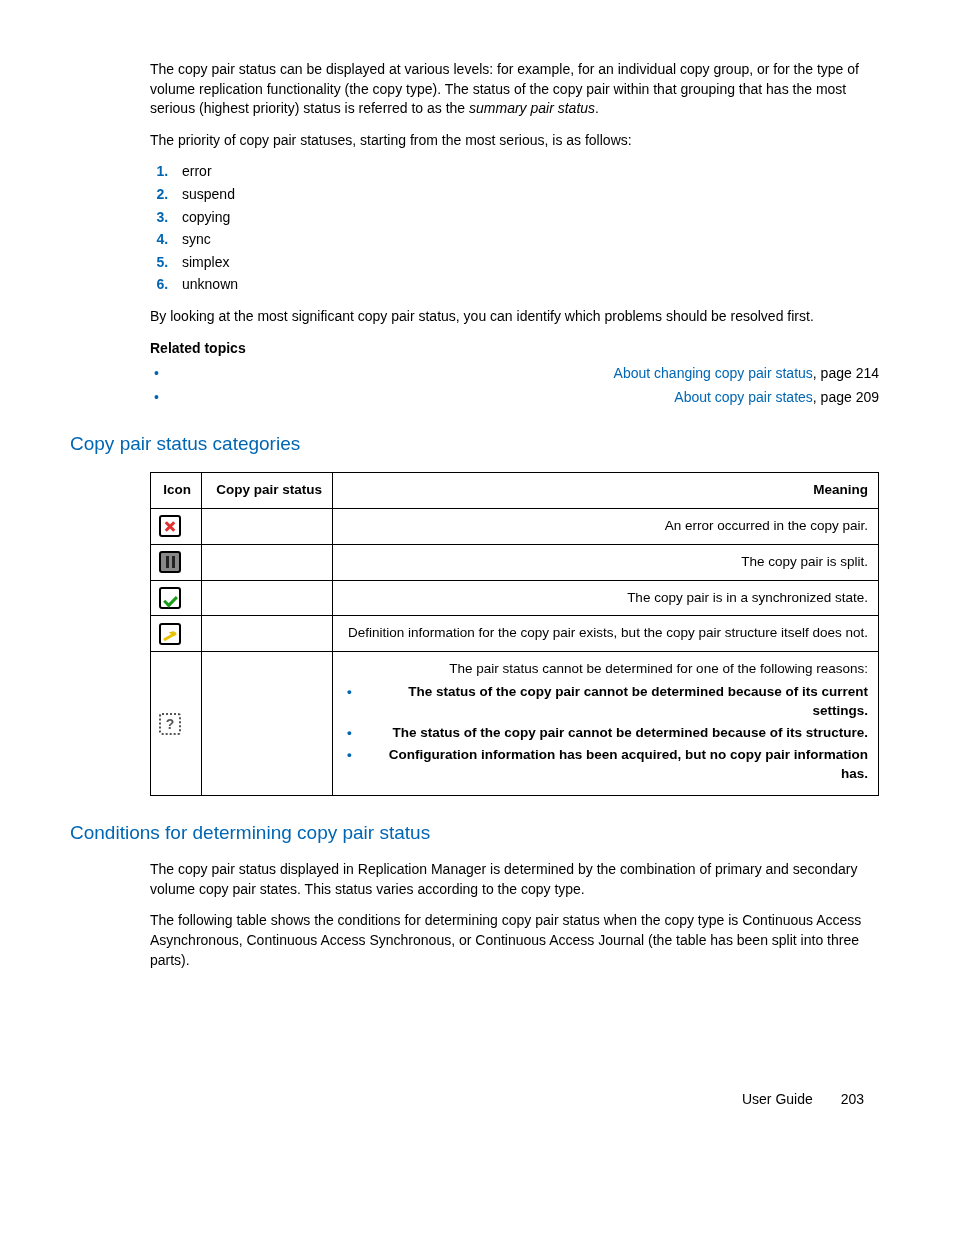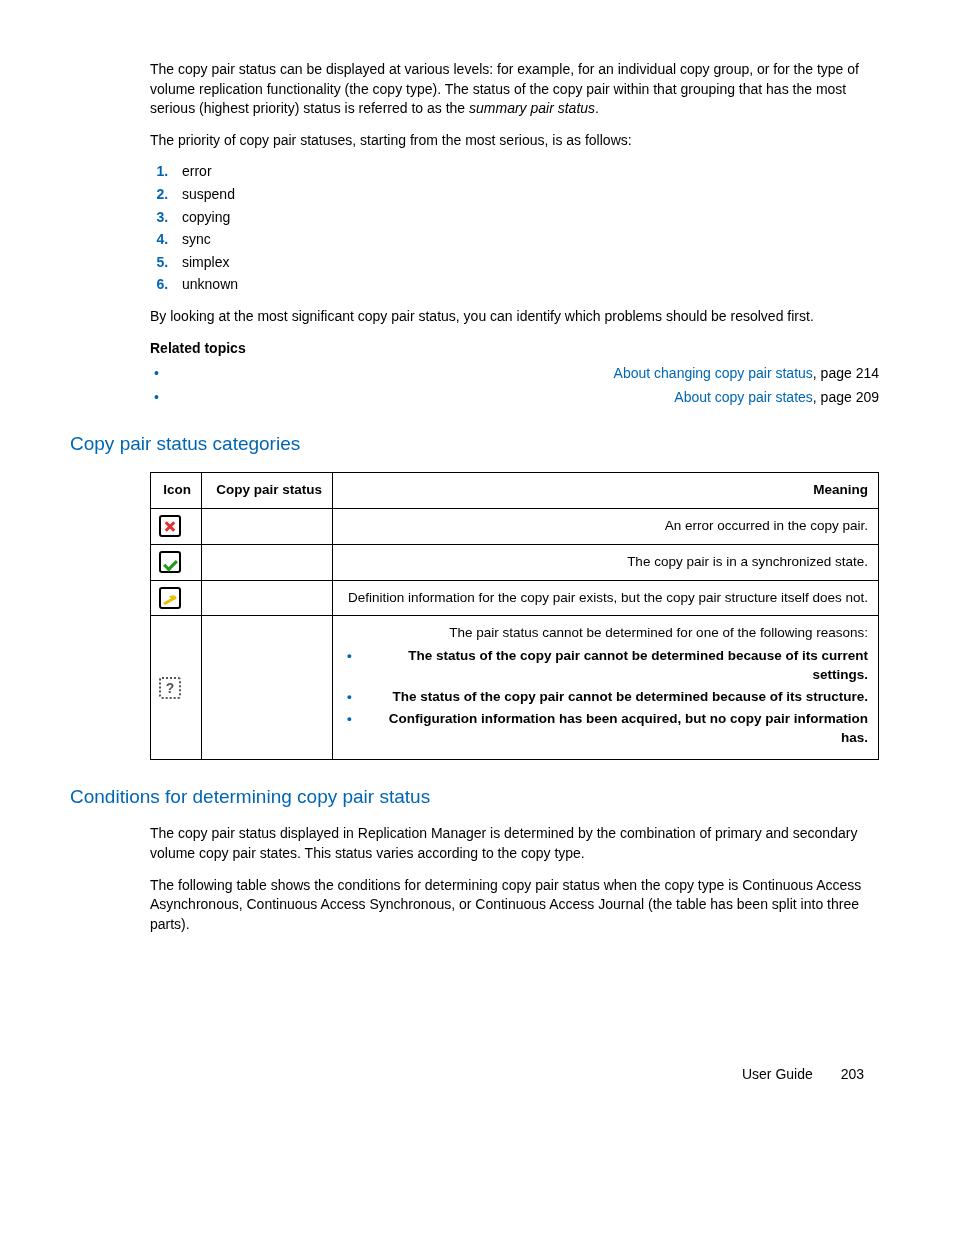--- a/index.html
+++ b/index.html
@@ -203,21 +203,20 @@
   .footer {
     position: relative;
     margin-top: 120px;
     text-align: right;
     font-size: 14px;
     padding-right: 20px;
   }
   .footer .pn {
     display: inline-block;
     margin-left: 24px;
-    margin-top: 11px;
   }
 </style>
 </head>
 <body>
 
 <div class="content">
   <p>
     <span>The copy pair status can be displayed at various levels: for example, for an individual copy group, or for the type of volume replication functionality (the copy type). The status of the copy pair within that grouping that has the most serious (highest priority) status is referred to as the </span><span class="italic">summary pair status</span><span>.</span>
   </p>
 
@@ -254,20 +253,25 @@
         <th>Meaning</th>
       </tr>
     </thead>
     <tbody>
       <tr>
         <td class="icon-cell"><span class="ic ic-error"></span></td>
         <td class="status-cell"></td>
         <td>An error occurred in the copy pair.</td>
       </tr>
       <tr>
+        <td class="icon-cell"><span class="ic ic-split"></span></td>
+        <td class="status-cell"></td>
+        <td>The copy pair is split.</td>
+      </tr>
+      <tr>
         <td class="icon-cell"><span class="ic ic-sync"></span></td>
         <td class="status-cell"></td>
         <td>The copy pair is in a synchronized state.</td>
       </tr>
       <tr>
         <td class="icon-cell"><span class="ic ic-simplex"></span></td>
         <td class="status-cell"></td>
         <td>Definition information for the copy pair exists, but the copy pair structure itself does not.</td>
       </tr>
       <tr>

